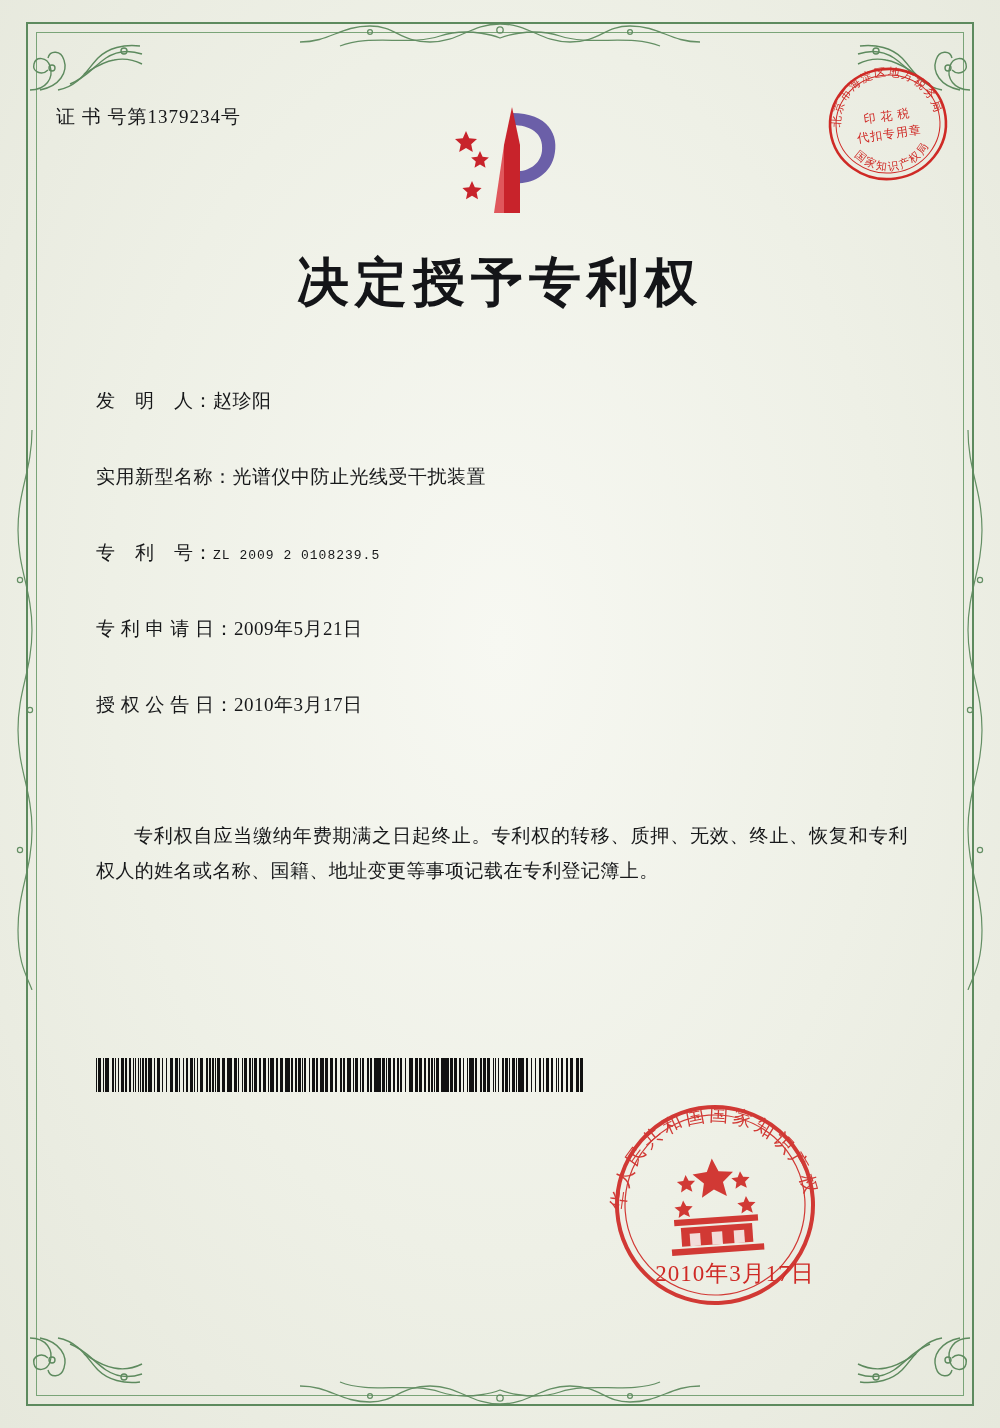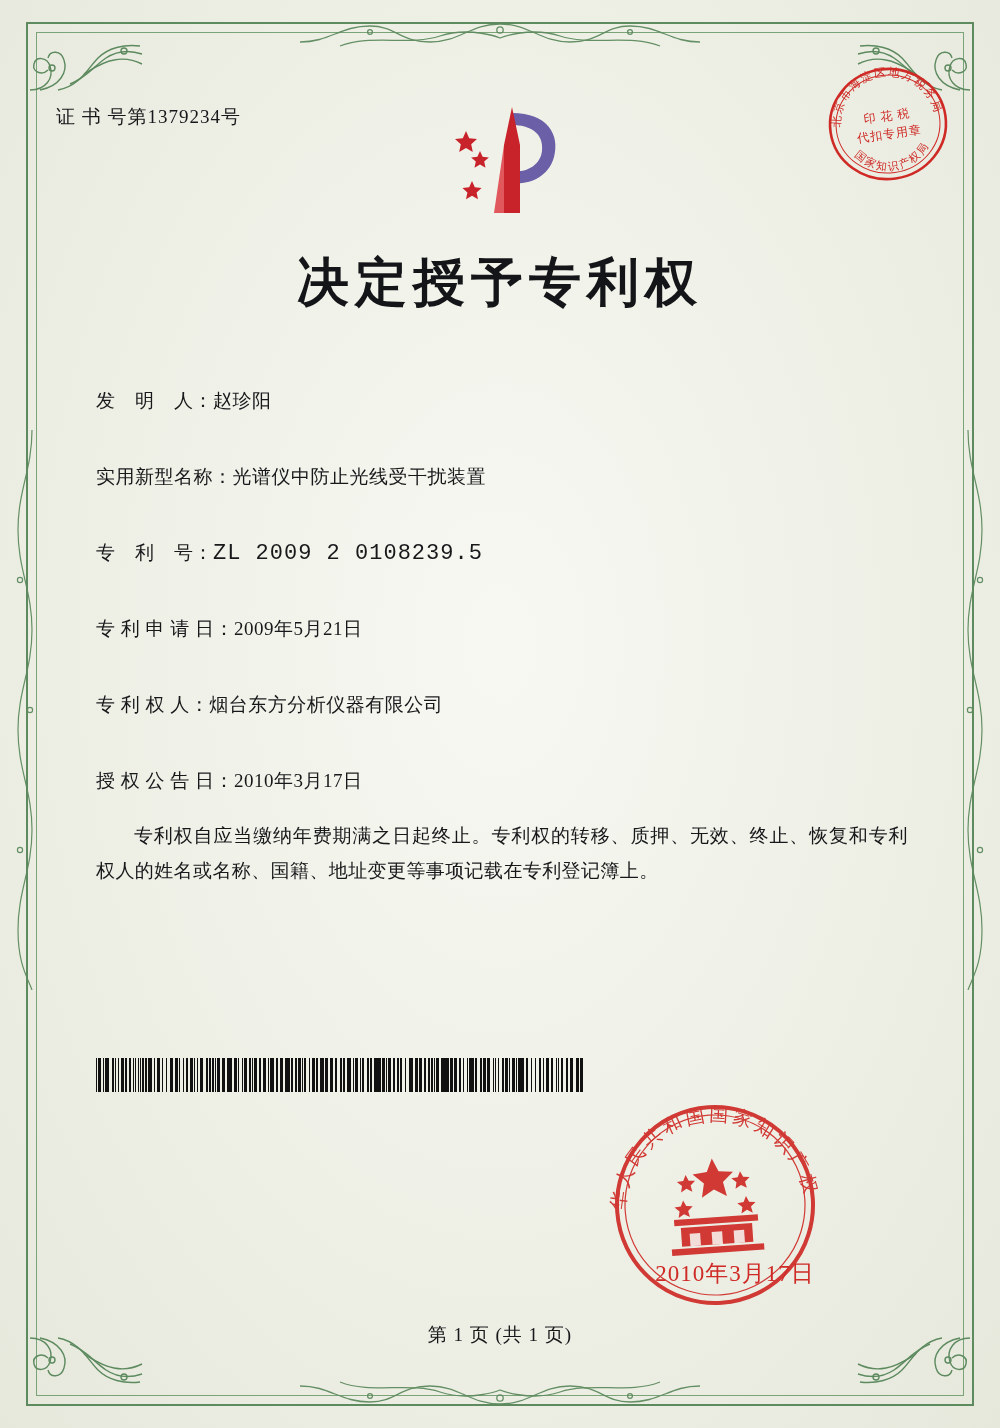--- a/index.html
+++ b/index.html
@@ -107,21 +107,21 @@
     color: #17181a;
     margin-bottom: 50px;
     letter-spacing: .5px;
     white-space: nowrap;
   }
   .field .label { display: inline-block; }
   .field .value { }
   .field.mono .value {
     font-family: "Liberation Mono", monospace;
     letter-spacing: 1px;
-    font-size: 22px;
+    font-size: 13px;
   }
 
   
   .body-text {
     position: absolute;
     left: 96px;
     top: 818px;
     width: 812px;
     font-size: 19px;
     line-height: 35px;
@@ -332,23 +332,20 @@
     <div class="field">
       <span class="label">实用新型名称：</span><span class="value">光谱仪中防止光线受干扰装置</span>
     </div>
     <div class="field mono">
       <span class="label">专　利　号：</span><span class="value">ZL 2009 2 0108239.5</span>
     </div>
     <div class="field">
       <span class="label">专 利 申 请 日：</span><span class="value">2009年5月21日</span>
     </div>
     <div class="field">
-      <span class="label">专 利 权 人：</span><span class="value">烟台东方分析仪器有限公司</span>
-    </div>
-    <div class="field">
       <span class="label">授 权 公 告 日：</span><span class="value">2010年3月17日</span>
     </div>
   </div>
 
   <div class="body-text">
     <p>专利权自应当缴纳年费期满之日起终止。专利权的转移、质押、无效、终止、恢复和专利权人的姓名或名称、国籍、地址变更等事项记载在专利登记簿上。</p>
   </div>
 
   <div class="barcode" id="barcode">
       <i style="width:1px"></i>
@@ -638,15 +635,14 @@
           <rect x="-44" y="50" width="88" height="6"></rect>
           <rect x="-26" y="36" width="10" height="12" fill="#f3dcd8"></rect>
           <rect x="-5" y="36" width="10" height="12" fill="#f3dcd8"></rect>
           <rect x="16" y="36" width="10" height="12" fill="#f3dcd8"></rect>
         </g>
       </g>
     </svg>
   </div>
   <div class="seal-date">2010年3月17日</div>
 
-  <div class="footer">第 1 页 (共 1 页)</div>
 
 </div>
 
 </body></html>

